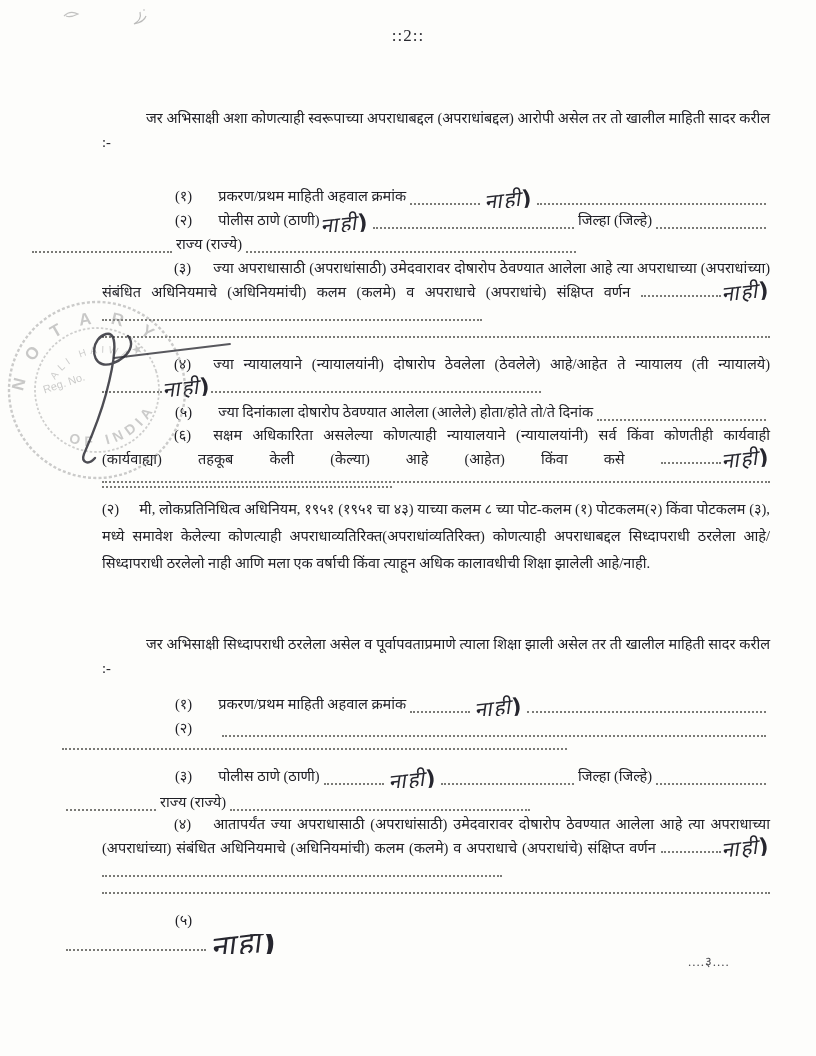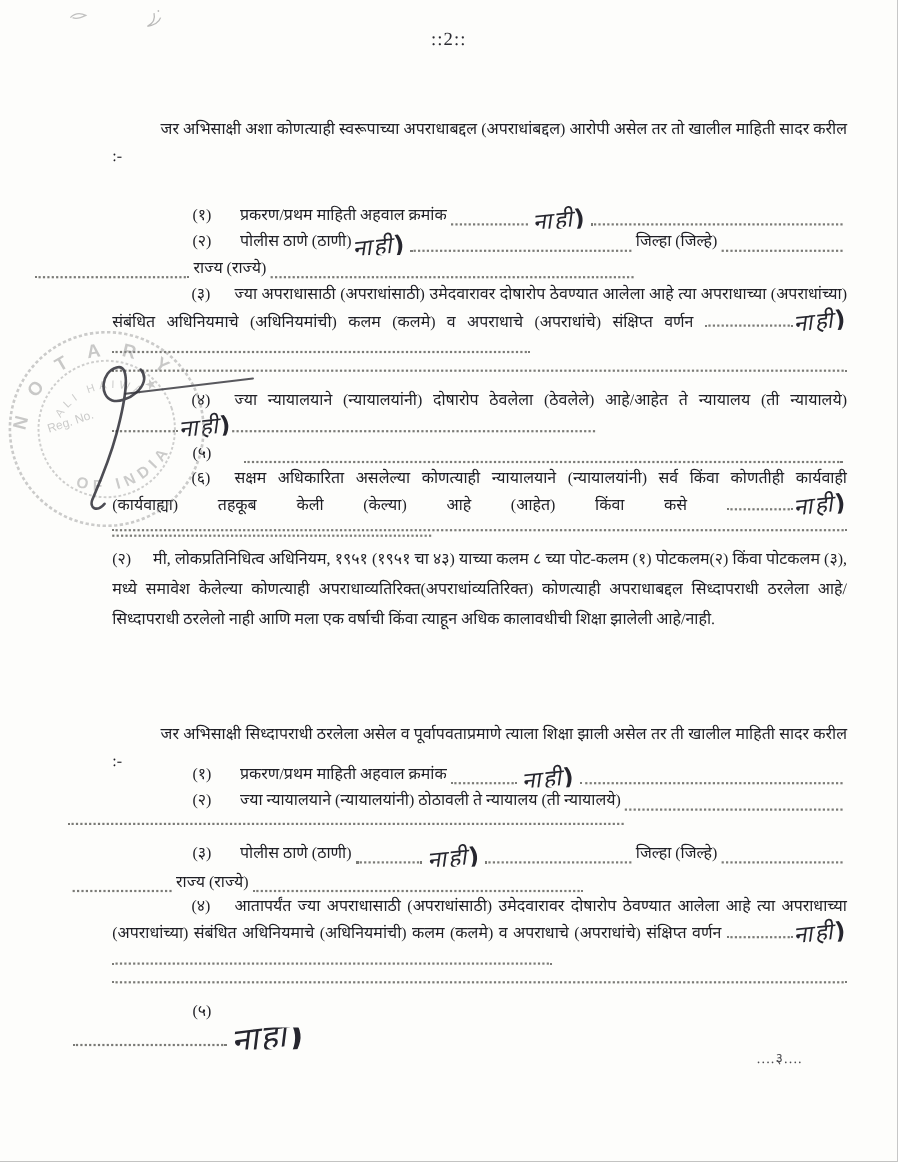--- a/index.html
+++ b/index.html
@@ -79,45 +79,45 @@
     <span class="num">(३)</span><span>ज्या अपराधासाठी (अपराधांसाठी) उमेदवारावर दोषारोप ठेवण्यात आलेला आहे त्या अपराधाच्या (अपराधांच्या) संबंधित अधिनियमाचे (अधिनियमांची) कलम (कलमे) व अपराधाचे (अपराधांचे) संक्षिप्त वर्णन </span><span class="d w80"></span><span class="hw"><span>नाही</span><span class="tail">)</span></span><span class="d" style="width:380px;"></span>
   </div>
   <div class="abs dotline" style="top:334px;left:102px;right:46px;"></div>
 
   <div class="abs item t" style="top:352px;">
     <span class="num">(४)</span><span>ज्या न्यायालयाने (न्यायालयांनी) दोषारोप ठेवलेला (ठेवलेले) आहे/आहेत ते न्यायालय (ती न्यायालये) </span><span class="d w60"></span><span class="hw"><span>नाही</span><span class="tail">)</span></span><span class="d" style="width:330px;"></span>
   </div>
 
   <div class="abs fline t" style="top:400px;">
     <span class="num">(५)</span>
+      <span class="lbl">ज्या दिनांकाला दोषारोप ठेवण्यात आलेला (आलेले) होता/होते तो/ते दिनांक</span>
       <span class="d grow"></span>
   </div>
 
   <div class="abs item t" style="top:423px;">
     <span class="num">(६)</span><span>सक्षम अधिकारिता असलेल्या कोणत्याही न्यायालयाने (न्यायालयांनी) सर्व किंवा कोणतीही कार्यवाही (कार्यवाह्या) तहकूब केली (केल्या) आहे (आहेत) किंवा कसे </span><span class="d w60"></span><span class="hw"><span>नाही</span><span class="tail">)</span></span><span class="d" style="width:290px;"></span>
   </div>
   <div class="abs dotline" style="top:479px;left:102px;right:46px;"></div>
 
   <div class="abs para t" style="top:496px;line-height:27px;">
     <span class="num" style="margin-right:20px;">(२)</span><span>मी, लोकप्रतिनिधित्व अधिनियम, १९५१ (१९५१ चा ४३) याच्या कलम ८ च्या पोट-कलम (१) पोटकलम(२) किंवा पोटकलम (३), मध्ये समावेश केलेल्या कोणत्याही अपराधाव्यतिरिक्त(अपराधांव्यतिरिक्त) कोणत्याही अपराधाबद्दल सिध्दापराधी ठरलेला आहे/सिध्दापराधी ठरलेलो नाही आणि मला एक वर्षाची किंवा त्याहून अधिक कालावधीची शिक्षा झालेली आहे/नाही.</span>
   </div>
 
-  <div class="abs para indent t" style="top:656px;">जर अभिसाक्षी सिध्दापराधी ठरलेला असेल व पूर्वापवताप्रमाणे त्याला शिक्षा झाली असेल तर ती खालील माहिती सादर करील :-</div>
+  <div class="abs para indent t" style="top:632px;">जर अभिसाक्षी सिध्दापराधी ठरलेला असेल व पूर्वापवताप्रमाणे त्याला शिक्षा झाली असेल तर ती खालील माहिती सादर करील :-</div>
 
   <div class="abs fline t" style="top:692px;">
     <span class="num">(१)</span>
       <span class="lbl">प्रकरण/प्रथम माहिती अहवाल क्रमांक</span>
       <span class="d w60"></span>
       <span class="hw"><span>नाही</span><span class="tail">)</span></span>
       <span class="d grow"></span>
   </div>
 
   <div class="abs fline t" style="top:716px;">
     <span class="num">(२)</span>
-      <span class="lbl">ज्या न्यायालयाने (न्यायालयांनी) ठोठावली ते न्यायालय (ती न्यायालये)</span>
       <span class="d grow"></span>
   </div>
   <div class="abs dotline" style="top:746px;left:62px;width:505px;"></div>
 
   <div class="abs fline t" style="top:764px;">
     <span class="num">(३)</span>
       <span class="lbl">पोलीस ठाणे (ठाणी)</span>
       <span class="d w60"></span>
       <span class="hw"><span>नाही</span><span class="tail">)</span></span>
       <span class="d grow"></span>

